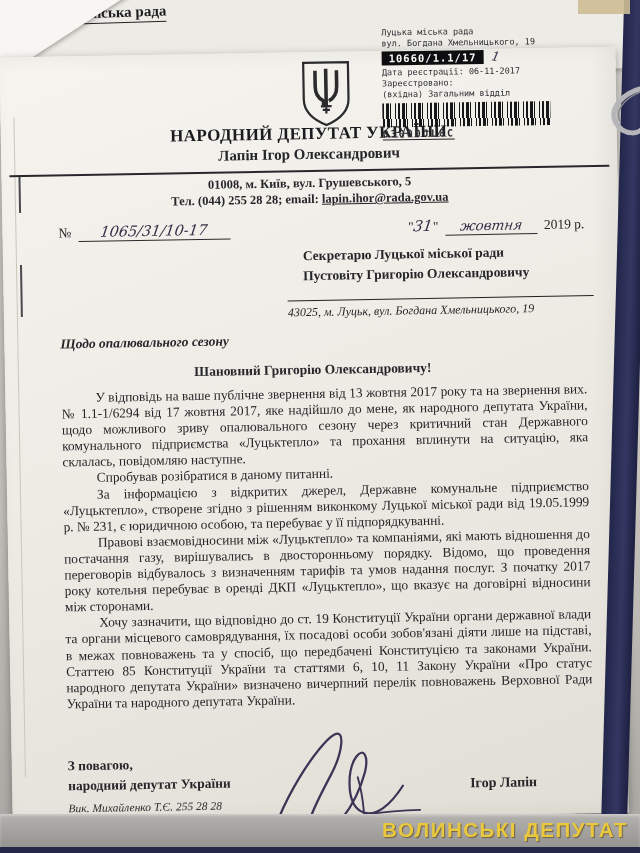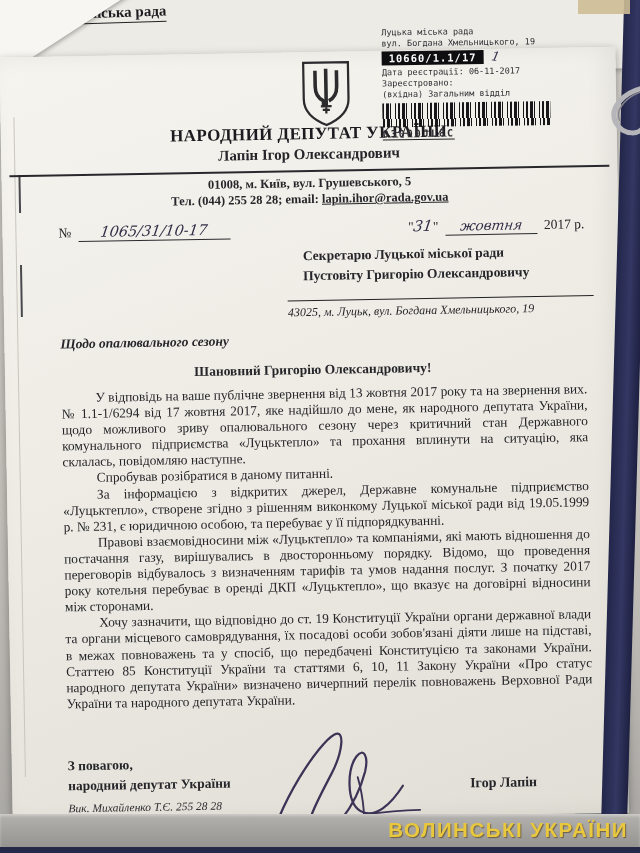--- a/index.html
+++ b/index.html
@@ -108,21 +108,21 @@
     <div class="lh-a2"><span>Тел. (044) 255 28 28; email: </span><span class="em">lapin.ihor@rada.gov.ua</span></div>
 
     <div class="refrow">
       <span class="refleft">
         <span>№</span>&nbsp;
         <span class="uline w150"><span class="hand">1065/31/10-17</span></span>
       </span>
       <span class="refright">
         <span>"</span><span class="hand" style="font-size:15px">31</span><span>"</span>&nbsp;
         <span class="uline w92"><span class="hand">жовтня</span></span>&nbsp;
-        <span>2017 р.</span>
+        <span>2019 р.</span>
       </span>
     </div>
 
     <div class="recipient">
       <div>Секретарю Луцької міської ради</div>
       <div>Пустовіту Григорію Олександровичу</div>
     </div>
     <div class="recaddr">43025, м. Луцьк, вул. Богдана Хмельницького, 19</div>
 
     <div class="subject">Щодо опалювального сезону</div>
@@ -156,15 +156,15 @@
     <div><span class="inv">10660/1.1/17</span><span class="mark">1</span></div>
     <div>Дата реєстрації: 06-11-2017</div>
     <div>Зареєстровано:</div>
     <div>(вхідна) Загальним відділ</div>
     <div class="barcode"></div>
     <div><span class="bartext">03000JL8C</span></div>
   </div>
 
   <div class="table-surface"></div>
   <div class="bottom-edge"></div>
-  <div class="watermark">ВОЛИНСЬКІ УКРАЇНИ</div>
+  <div class="watermark">ВОЛИНСЬКІ ДЕПУТАТ</div>
 
 </div>
 
 </body></html>

